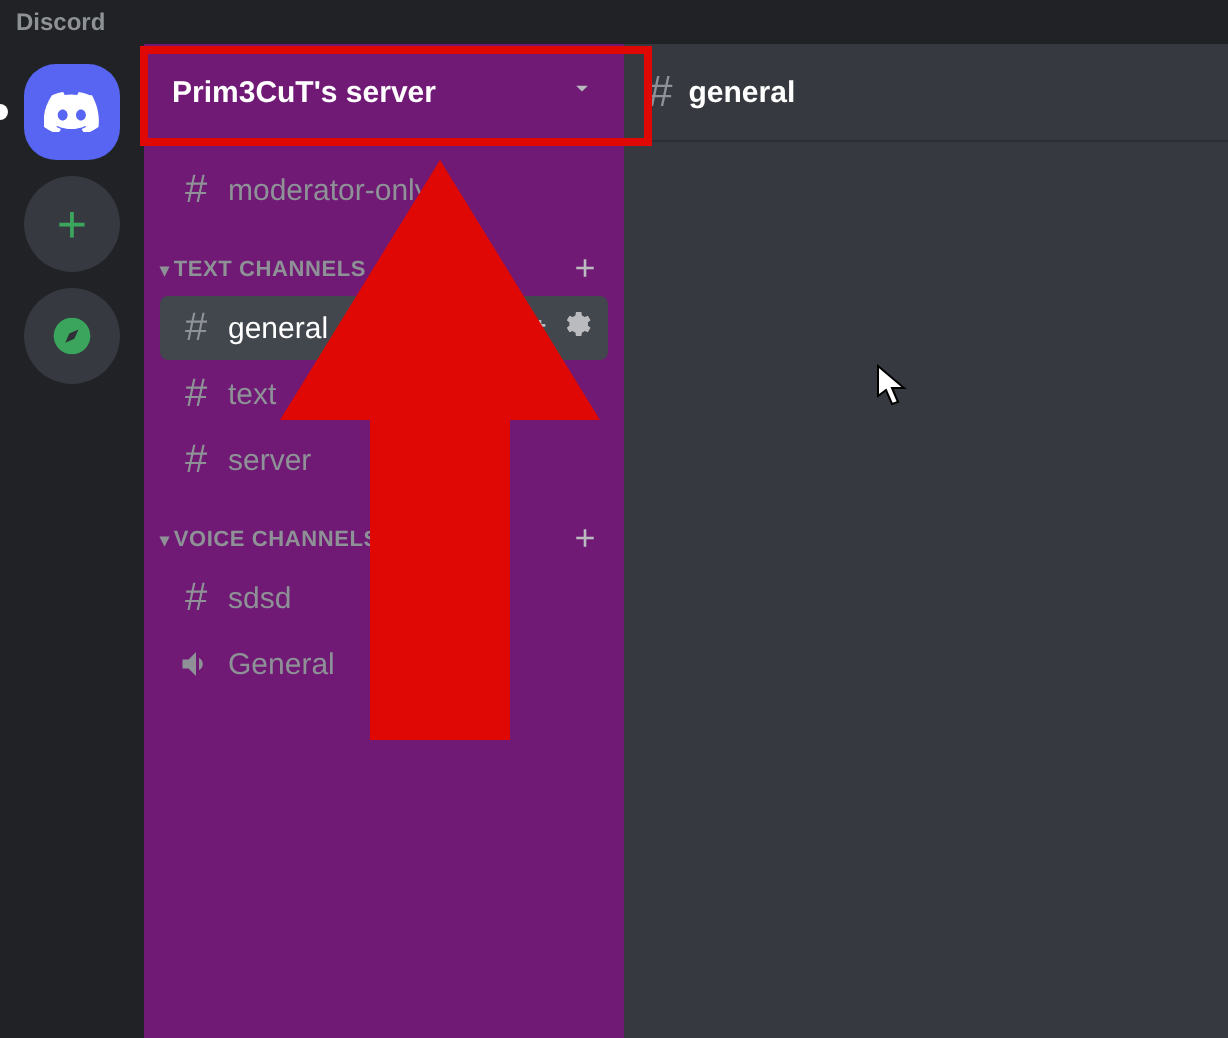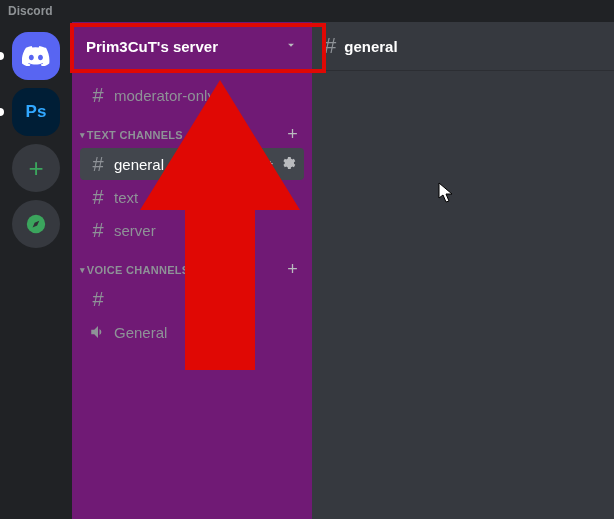--- a/index.html
+++ b/index.html
@@ -58,23 +58,20 @@
   <div class="titlebar">
     <span>Discord</span>
   </div>
   <div class="body">
 
     <div class="rail">
       <div class="pill active indicator">
         <svg width="28" height="20" viewBox="0 0 28 20">
           <path fill="#fff" d="M23.02 1.66A23 23 0 0 0 17.38 0c-.25.45-.54 1.05-.74 1.53a21.4 21.4 0 0 0-6.28 0C10.16 1.05 9.86.45 9.61 0 7.63.34 5.74.91 3.97 1.66.37 7.05-.6 12.3.03 17.48c2.37 1.75 4.67 2.81 6.93 3.5.56-.76 1.06-1.57 1.49-2.42-.82-.31-1.6-.69-2.35-1.13.2-.15.39-.3.58-.46 4.53 2.1 9.45 2.1 13.93 0 .19.16.39.31.58.46-.75.44-1.54.82-2.36 1.13.43.85.93 1.66 1.49 2.42 2.26-.69 4.56-1.75 6.93-3.5.74-6-.79-11.2-3.23-15.82ZM9.34 14.28c-1.36 0-2.47-1.25-2.47-2.78s1.09-2.79 2.47-2.79 2.5 1.25 2.47 2.79c0 1.53-1.09 2.78-2.47 2.78Zm9.13 0c-1.36 0-2.47-1.25-2.47-2.78s1.09-2.79 2.47-2.79 2.5 1.25 2.47 2.79c0 1.53-1.08 2.78-2.47 2.78Z"></path>
         </svg>
-      </div>
-      <div class="pill ps indicator">
-        <span>Ps</span>
       </div>
       <div class="pill add">
         <span>+</span>
       </div>
       <div class="pill explore">
         <svg width="22" height="22" viewBox="0 0 24 24">
           <circle cx="12" cy="12" r="10" fill="#3ba55d"></circle>
           <path fill="#2f3136" d="m15.5 8.5-2.2 5-5 2.2 2.2-5z"></path>
         </svg>
       </div>
@@ -135,20 +132,21 @@
         <div class="ch-cat">
           <span class="left">
             <span class="arrow">▾</span>
             <span>VOICE CHANNELS</span>
           </span>
           <span class="plus">+</span>
         </div>
 
         <div class="ch-row">
           <span class="hash">#</span>
+          <span class="name">sdsd</span>
         </div>
 
         <div class="ch-row">
           <span class="spk">
             <svg width="18" height="18" viewBox="0 0 24 24">
                   <path fill="currentColor" d="M3 9v6h4l5 5V4L7 9H3Zm13.5 3a4.5 4.5 0 0 0-2.5-4v8a4.5 4.5 0 0 0 2.5-4Z"></path>
                 </svg>
           </span>
           <span class="name">General</span>
         </div>

